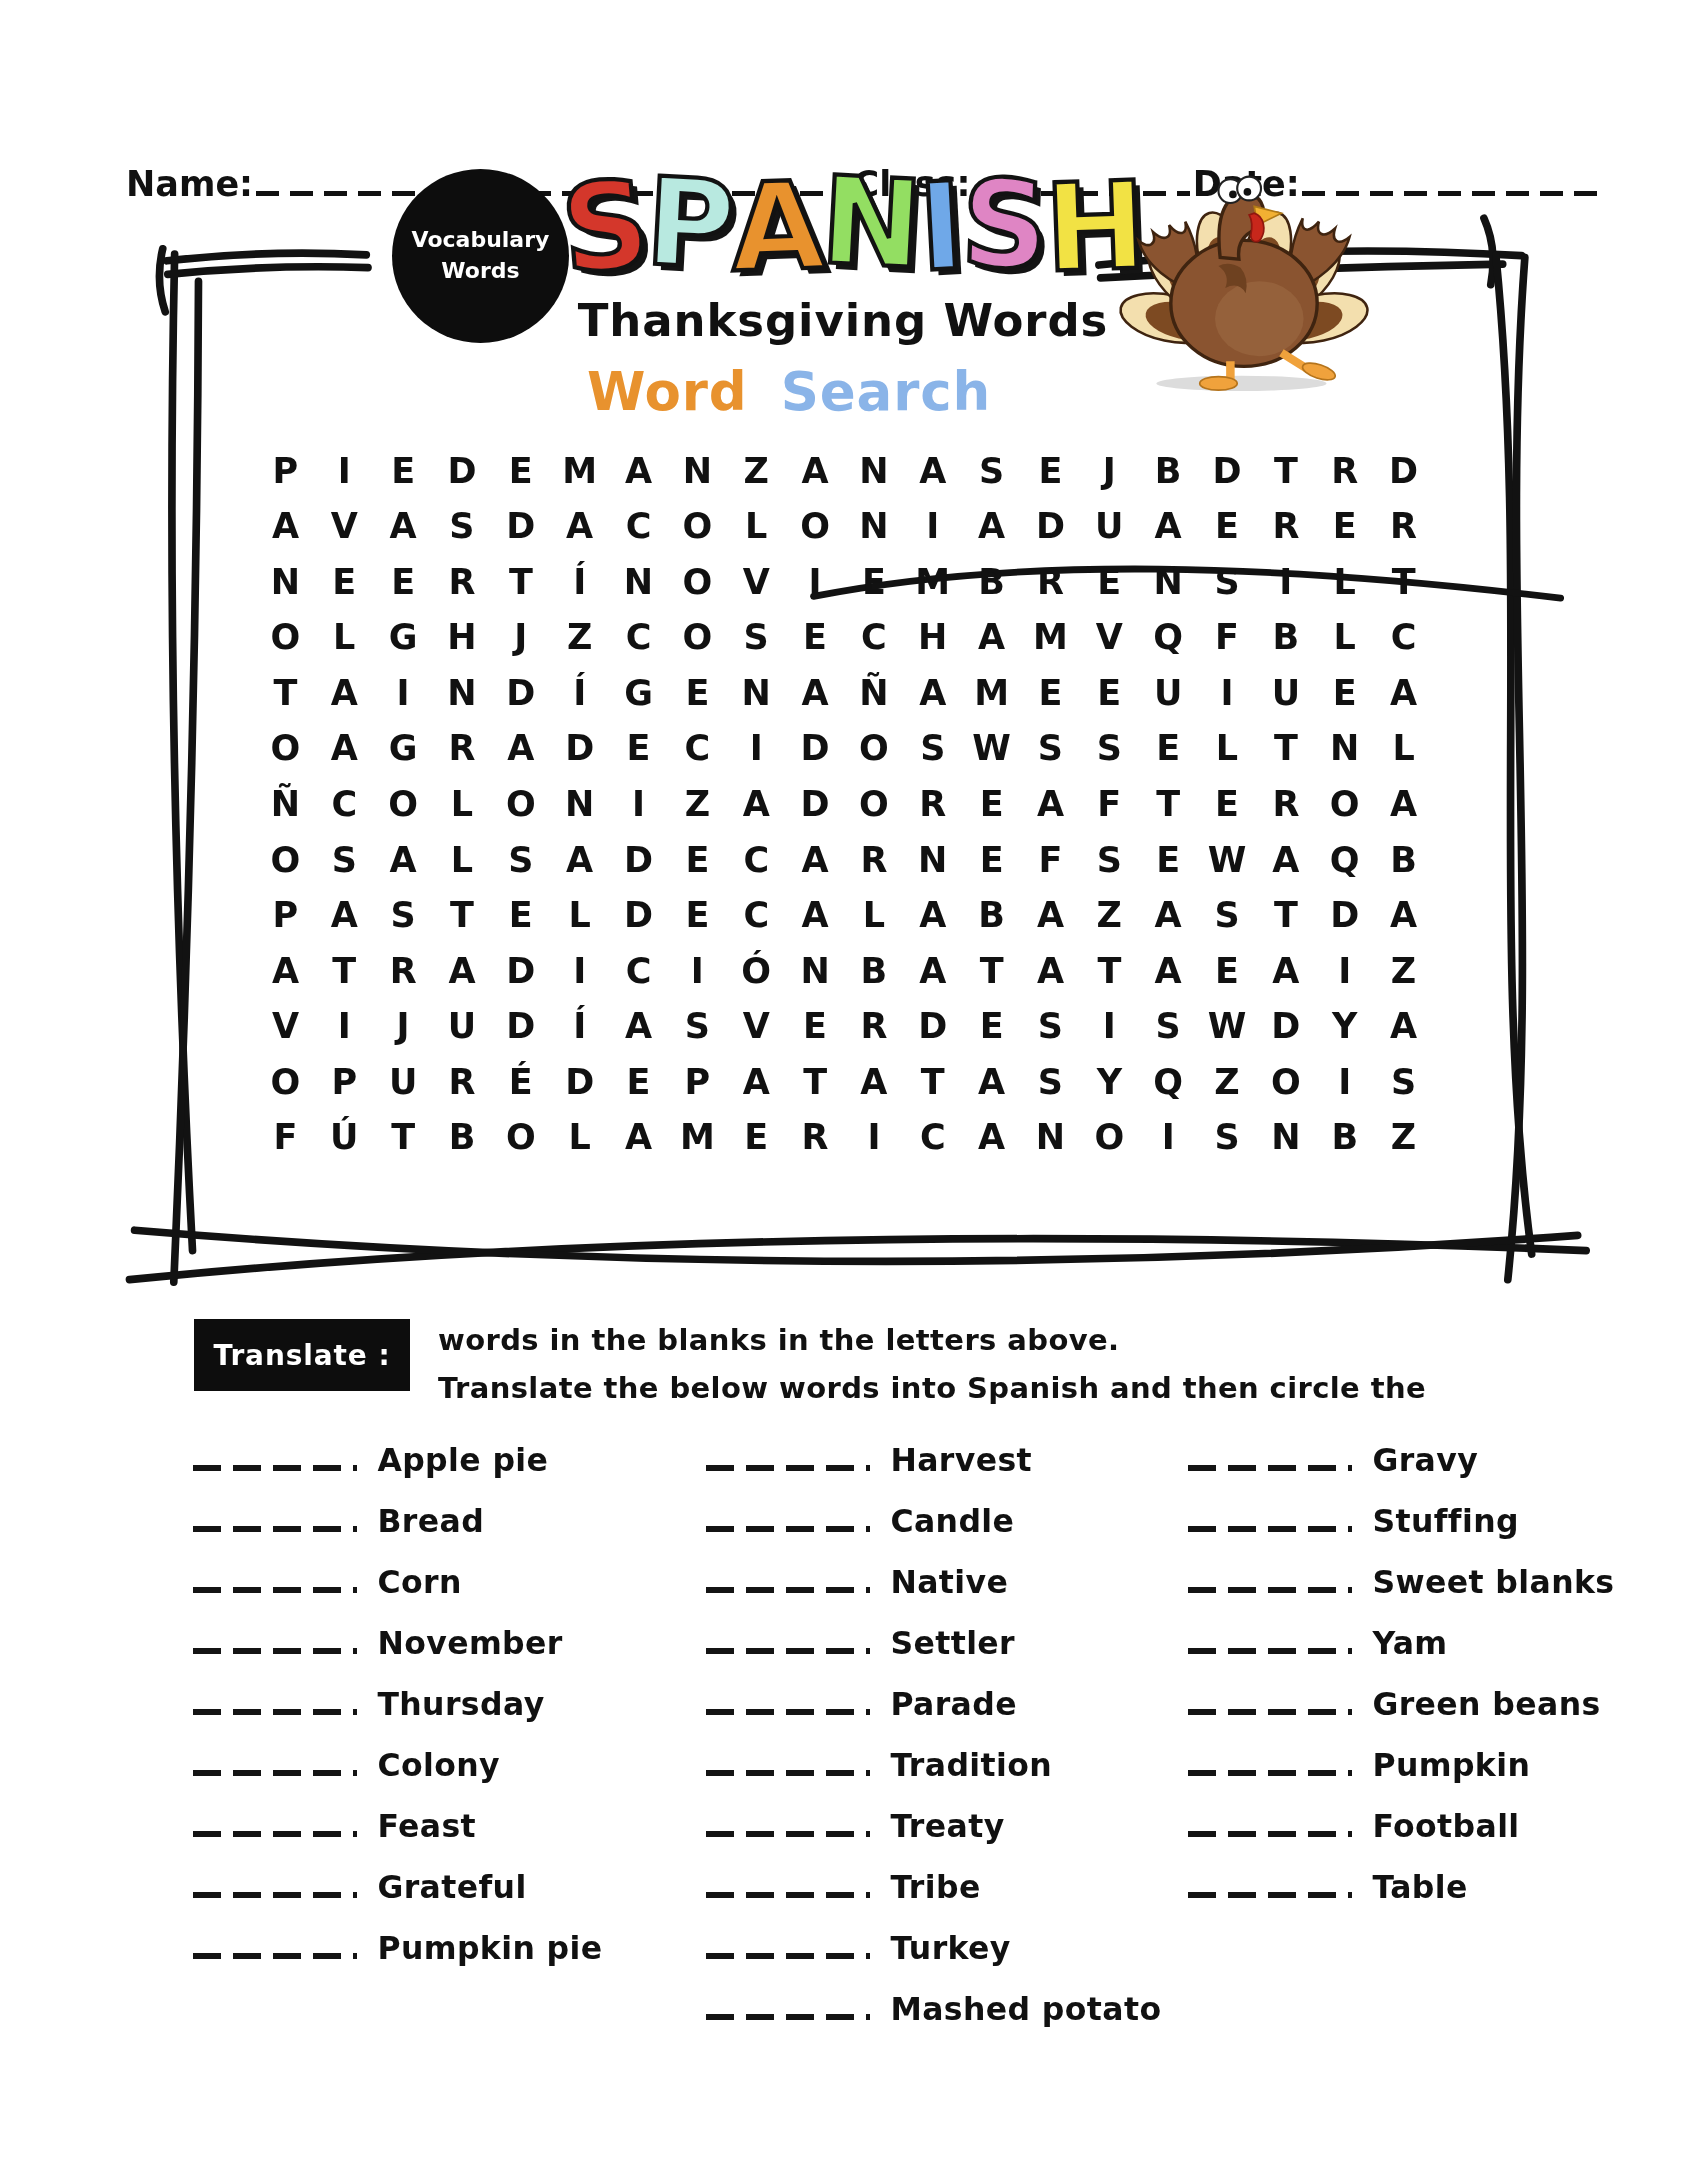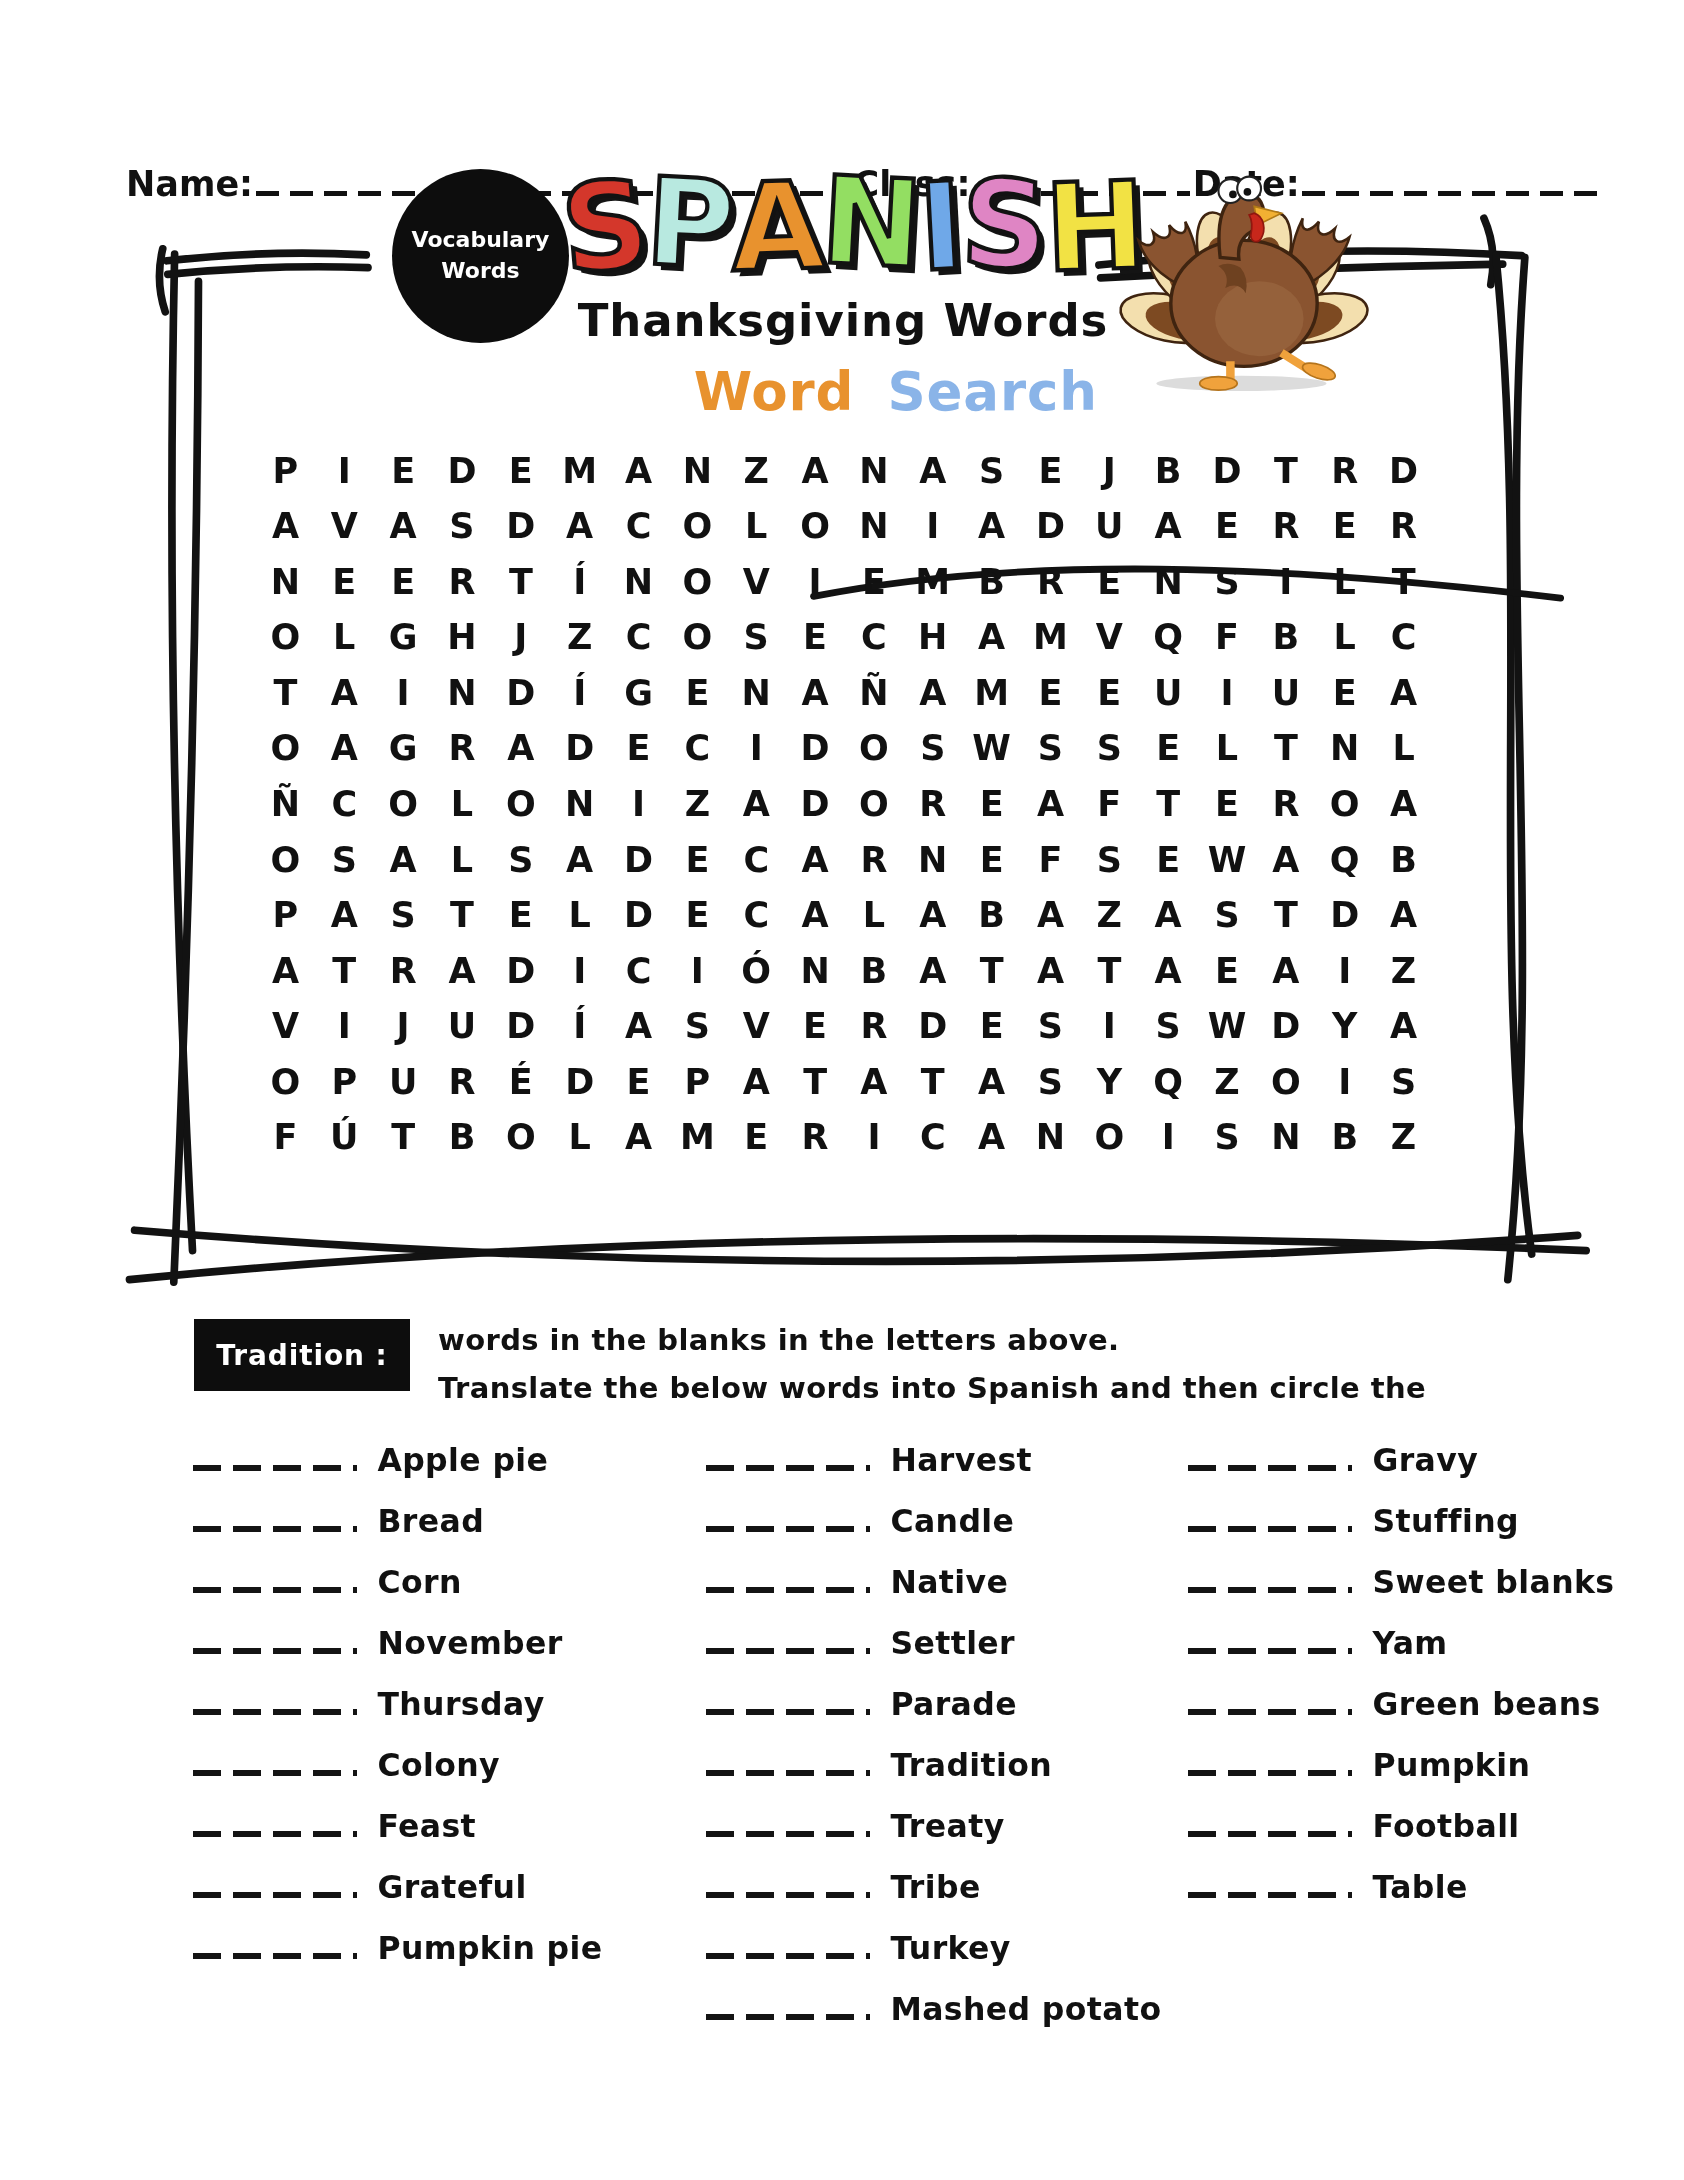--- a/index.html
+++ b/index.html
@@ -31,21 +31,21 @@
   .spanish{font-size:121px;font-weight:800;line-height:1.05;letter-spacing:-3.4px;white-space:nowrap;}
   .spanish span{display:inline-block;-webkit-text-stroke:4.3px #121212;text-shadow:6px 6px 0 #141414;}
   .spanish span:nth-child(1){transform:rotate(-5deg);}
   .spanish span:nth-child(2){transform:rotate(3deg) translateY(-3.4px);}
   .spanish span:nth-child(3){transform:rotate(-2deg);}
   .spanish span:nth-child(4){transform:rotate(3deg) translateY(-4.3px);}
   .spanish span:nth-child(5){transform:rotate(-3deg);}
   .spanish span:nth-child(6){transform:rotate(2deg) translateY(-2.6px);}
   .spanish span:nth-child(7){transform:rotate(-2deg);}
   .subtitle{font-size:45px;font-weight:700;margin-top:3.4px;letter-spacing:0.9px;}
-  .ws-line{position:absolute;left:587px;top:361px;width:511px;text-align:right;
+  .ws-line{position:absolute;left:587px;top:361px;width:511px;text-align:left;
            font-size:53px;font-weight:700;letter-spacing:0.9px;white-space:nowrap;}
   .ws-line .w2{margin-left:13.6px;}
   .turkey{position:absolute;left:1101px;top:157px;width:286px;height:240px;}
   
   .grid{position:absolute;left:256px;top:443px;width:1177px;height:722px;
         display:grid;grid-template-rows:repeat(13,1fr);}
   .grid-row{display:grid;grid-template-columns:repeat(20,1fr);}
   .grid-cell{display:flex;align-items:center;justify-content:center;
              font-size:35px;font-weight:700;}
   
@@ -441,21 +441,21 @@
         <span class="grid-cell">O</span>
         <span class="grid-cell">I</span>
         <span class="grid-cell">S</span>
         <span class="grid-cell">N</span>
         <span class="grid-cell">B</span>
         <span class="grid-cell">Z</span>
       </div>
     </div>
 
   <div class="dir-box">
-    <span>Tradition :</span>
+    <span>Translate :</span>
   </div>
   <div class="dir-text">
     <div>words in the blanks in the letters above.</div>
     <div>Translate the below words into Spanish and then circle the</div>
   </div>
 
   <div class="wcol c1">
       <div class="witem">
         <span class="blank"></span>
         <span class="wlabel">Apple pie</span>

